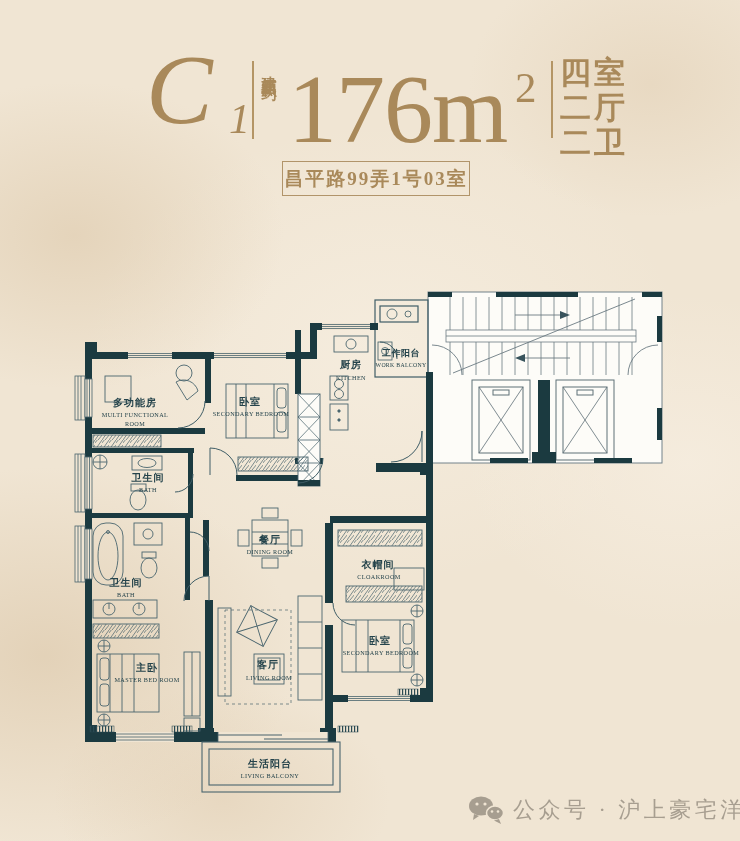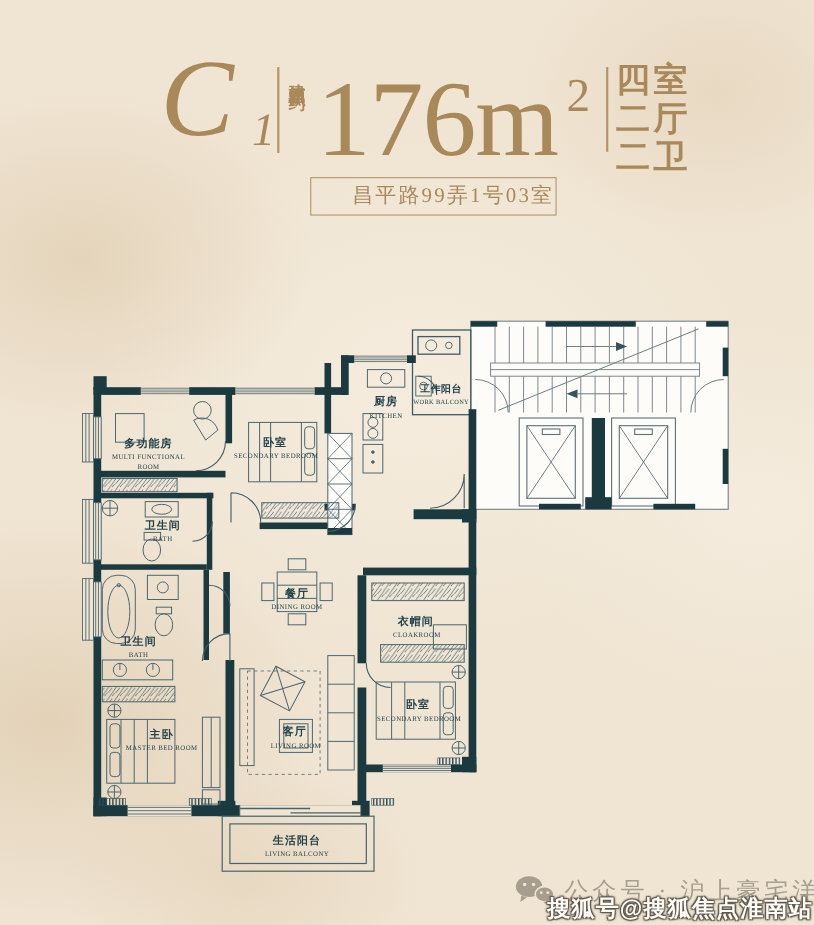--- a/index.html
+++ b/index.html
@@ -21,21 +21,21 @@
   .unit-number{position:absolute;left:229px;top:98px;font-size:42px;line-height:1;font-style:italic;}
   .vdiv{position:absolute;width:2px;background:#b49565;}
   .vdiv.d1{left:252px;top:61px;height:78px;}
   .vdiv.d2{left:551px;top:61px;height:77px;}
   .area-label{position:absolute;left:261px;top:64px;height:84px;writing-mode:vertical-rl;text-orientation:upright;
     font-size:15px;font-weight:bold;letter-spacing:2.5px;line-height:1;}
   .area-value{position:absolute;left:288px;top:44px;font-size:98px;line-height:1;letter-spacing:-1px;margin-top:16px;}
   .area-sup{position:absolute;left:515px;top:66px;font-size:43px;line-height:1;}
   .room-config{position:absolute;left:560px;top:55px;font-size:31px;font-weight:bold;letter-spacing:3px;line-height:35px;}
   .addr-box{position:absolute;left:282px;top:161px;width:186px;height:33px;border:1.5px solid #b1946a;
-    text-align:center;line-height:33px;font-size:19px;font-weight:400;letter-spacing:2px;padding-left:36px;}
+    text-align:center;line-height:33px;font-size:19px;font-weight:700;letter-spacing:2px;}
   
   .plan{position:absolute;left:60px;top:280px;}
   
   .wechat-row{position:absolute;left:468px;top:795px;display:flex;align-items:center;gap:9px;color:#a79e90;}
   .wechat-text{font-size:22px;letter-spacing:3.5px;white-space:nowrap;}
   .watermark{position:absolute;right:1px;top:812px;font-family:"Liberation Sans","DejaVu Sans",sans-serif;
     font-size:21px;font-weight:700;letter-spacing:1px;color:#fffdf8;white-space:nowrap;
     text-shadow:1px 1px 1px #5d564a,-1px -1px 1px #5d564a,1px -1px 1px #5d564a,-1px 1px 1px #5d564a,0 0 3px #5d564a;}
 </style>
 </head>
@@ -398,15 +398,14 @@
       <path d="M6 19 L5 25 L11 21 Z" fill="#a79e90"></path>
       <circle cx="9" cy="9" r="1.6" fill="#f0e5d3"></circle>
       <circle cx="17" cy="9" r="1.6" fill="#f0e5d3"></circle>
       <ellipse cx="27" cy="18" rx="8.5" ry="7" fill="#a79e90" stroke="#f0e5d3" stroke-width="1.5"></ellipse>
       <path d="M31 24 L33 29 L26 25.5 Z" fill="#a79e90"></path>
       <circle cx="24" cy="16.5" r="1.3" fill="#f0e5d3"></circle>
       <circle cx="30" cy="16.5" r="1.3" fill="#f0e5d3"></circle>
     </svg>
     <span class="wechat-text">公众号 · 沪上豪宅洋房</span>
   </div>
-  <div class="watermark">搜狐号@搜狐焦点淮南站</div>
 
 </div>
 
 </body></html>

